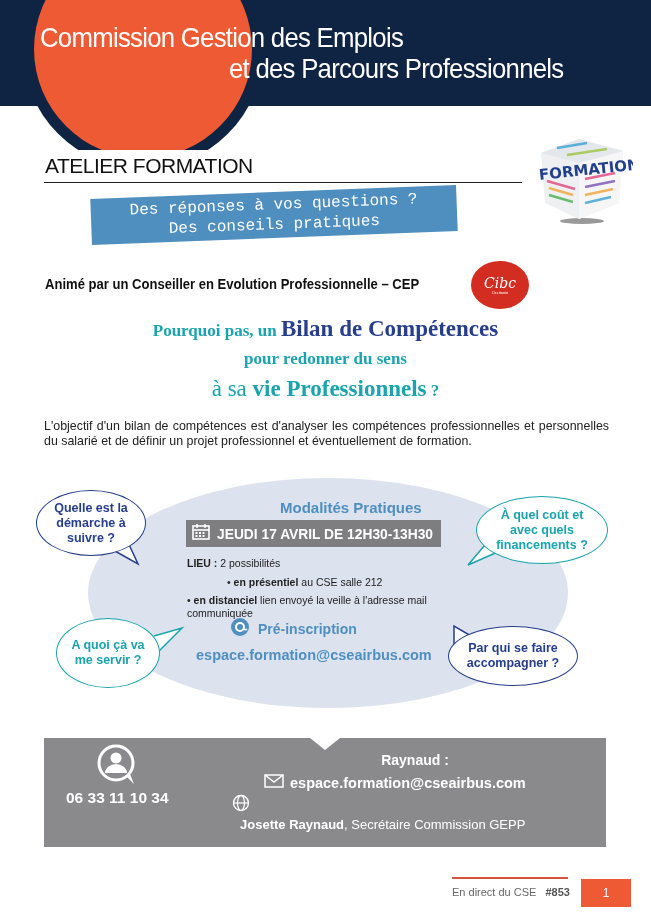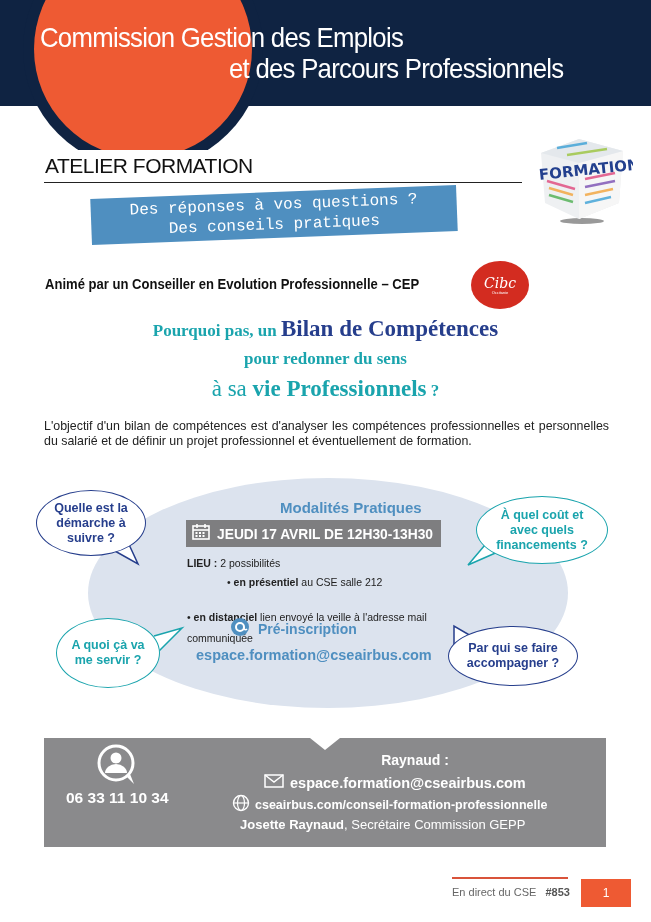--- a/index.html
+++ b/index.html
@@ -107,21 +107,21 @@
   </span>
   <span class="t">JEUDI 17 AVRIL DE 12H30-13H30</span>
 </div>
 
 <div class="abs small" style="left:187px;top:557px;">
   <b>LIEU :</b><span> 2 possibilités</span>
 </div>
 <div class="abs small" style="left:187px;top:576px;margin-left:40px;">
   • <b>en présentiel</b><span> au CSE salle 212</span>
 </div>
-<div class="abs small" style="left:187px;top:607px;width:252px;line-height:21px;">
+<div class="abs small" style="left:187px;top:594px;width:252px;line-height:13px;">
   • <b>en distanciel</b><span> lien envoyé la veille à l'adresse mail communiquée</span>
 </div>
 
 <div class="abs" style="left:230px;top:617px;display:flex;align-items:center;gap:8px;">
   <span>
     <svg width="20" height="20" viewBox="0 0 20 20">
         <circle cx="10" cy="10" r="9" fill="#4f8fc0"></circle>
         <circle cx="10" cy="10" r="4" fill="none" stroke="#fff" stroke-width="2"></circle>
         <path d="M14 10v2a2 2 0 0 0 3 0" fill="none" stroke="#fff" stroke-width="1.6"></path>
       </svg>
@@ -174,21 +174,20 @@
   <a class="fw" style="font-size:14.5px;font-weight:700;text-decoration:none;">espace.formation@cseairbus.com</a>
 </div>
 <div class="abs" style="left:232px;top:794px;display:flex;align-items:center;gap:5px;">
   <span>
     <svg width="18" height="18" viewBox="0 0 18 18">
         <circle cx="9" cy="9" r="7.5" fill="none" stroke="#fff" stroke-width="1.4"></circle>
         <ellipse cx="9" cy="9" rx="3.5" ry="7.5" fill="none" stroke="#fff" stroke-width="1.2"></ellipse>
         <line x1="1.5" y1="9" x2="16.5" y2="9" stroke="#fff" stroke-width="1.2"></line>
       </svg>
   </span>
-  <a class="fw" style="font-size:12.5px;font-weight:700;text-decoration:none;">cseairbus.com/conseil-formation-professionnelle</a>
 </div>
 <div class="abs fw" style="left:240px;top:817px;font-size:13px;white-space:nowrap;">
   <b>Josette Raynaud</b><span>, Secrétaire Commission GEPP</span>
 </div>
 
 <div class="abs" style="left:452px;top:877px;width:116px;height:2px;background:#d9533a;"></div>
 <div class="abs" style="left:452px;top:886px;font-size:11px;color:#666;white-space:nowrap;">
   <span>En direct du CSE</span>
   <b style="margin-left:6px;color:#555;">#853</b>
 </div>

